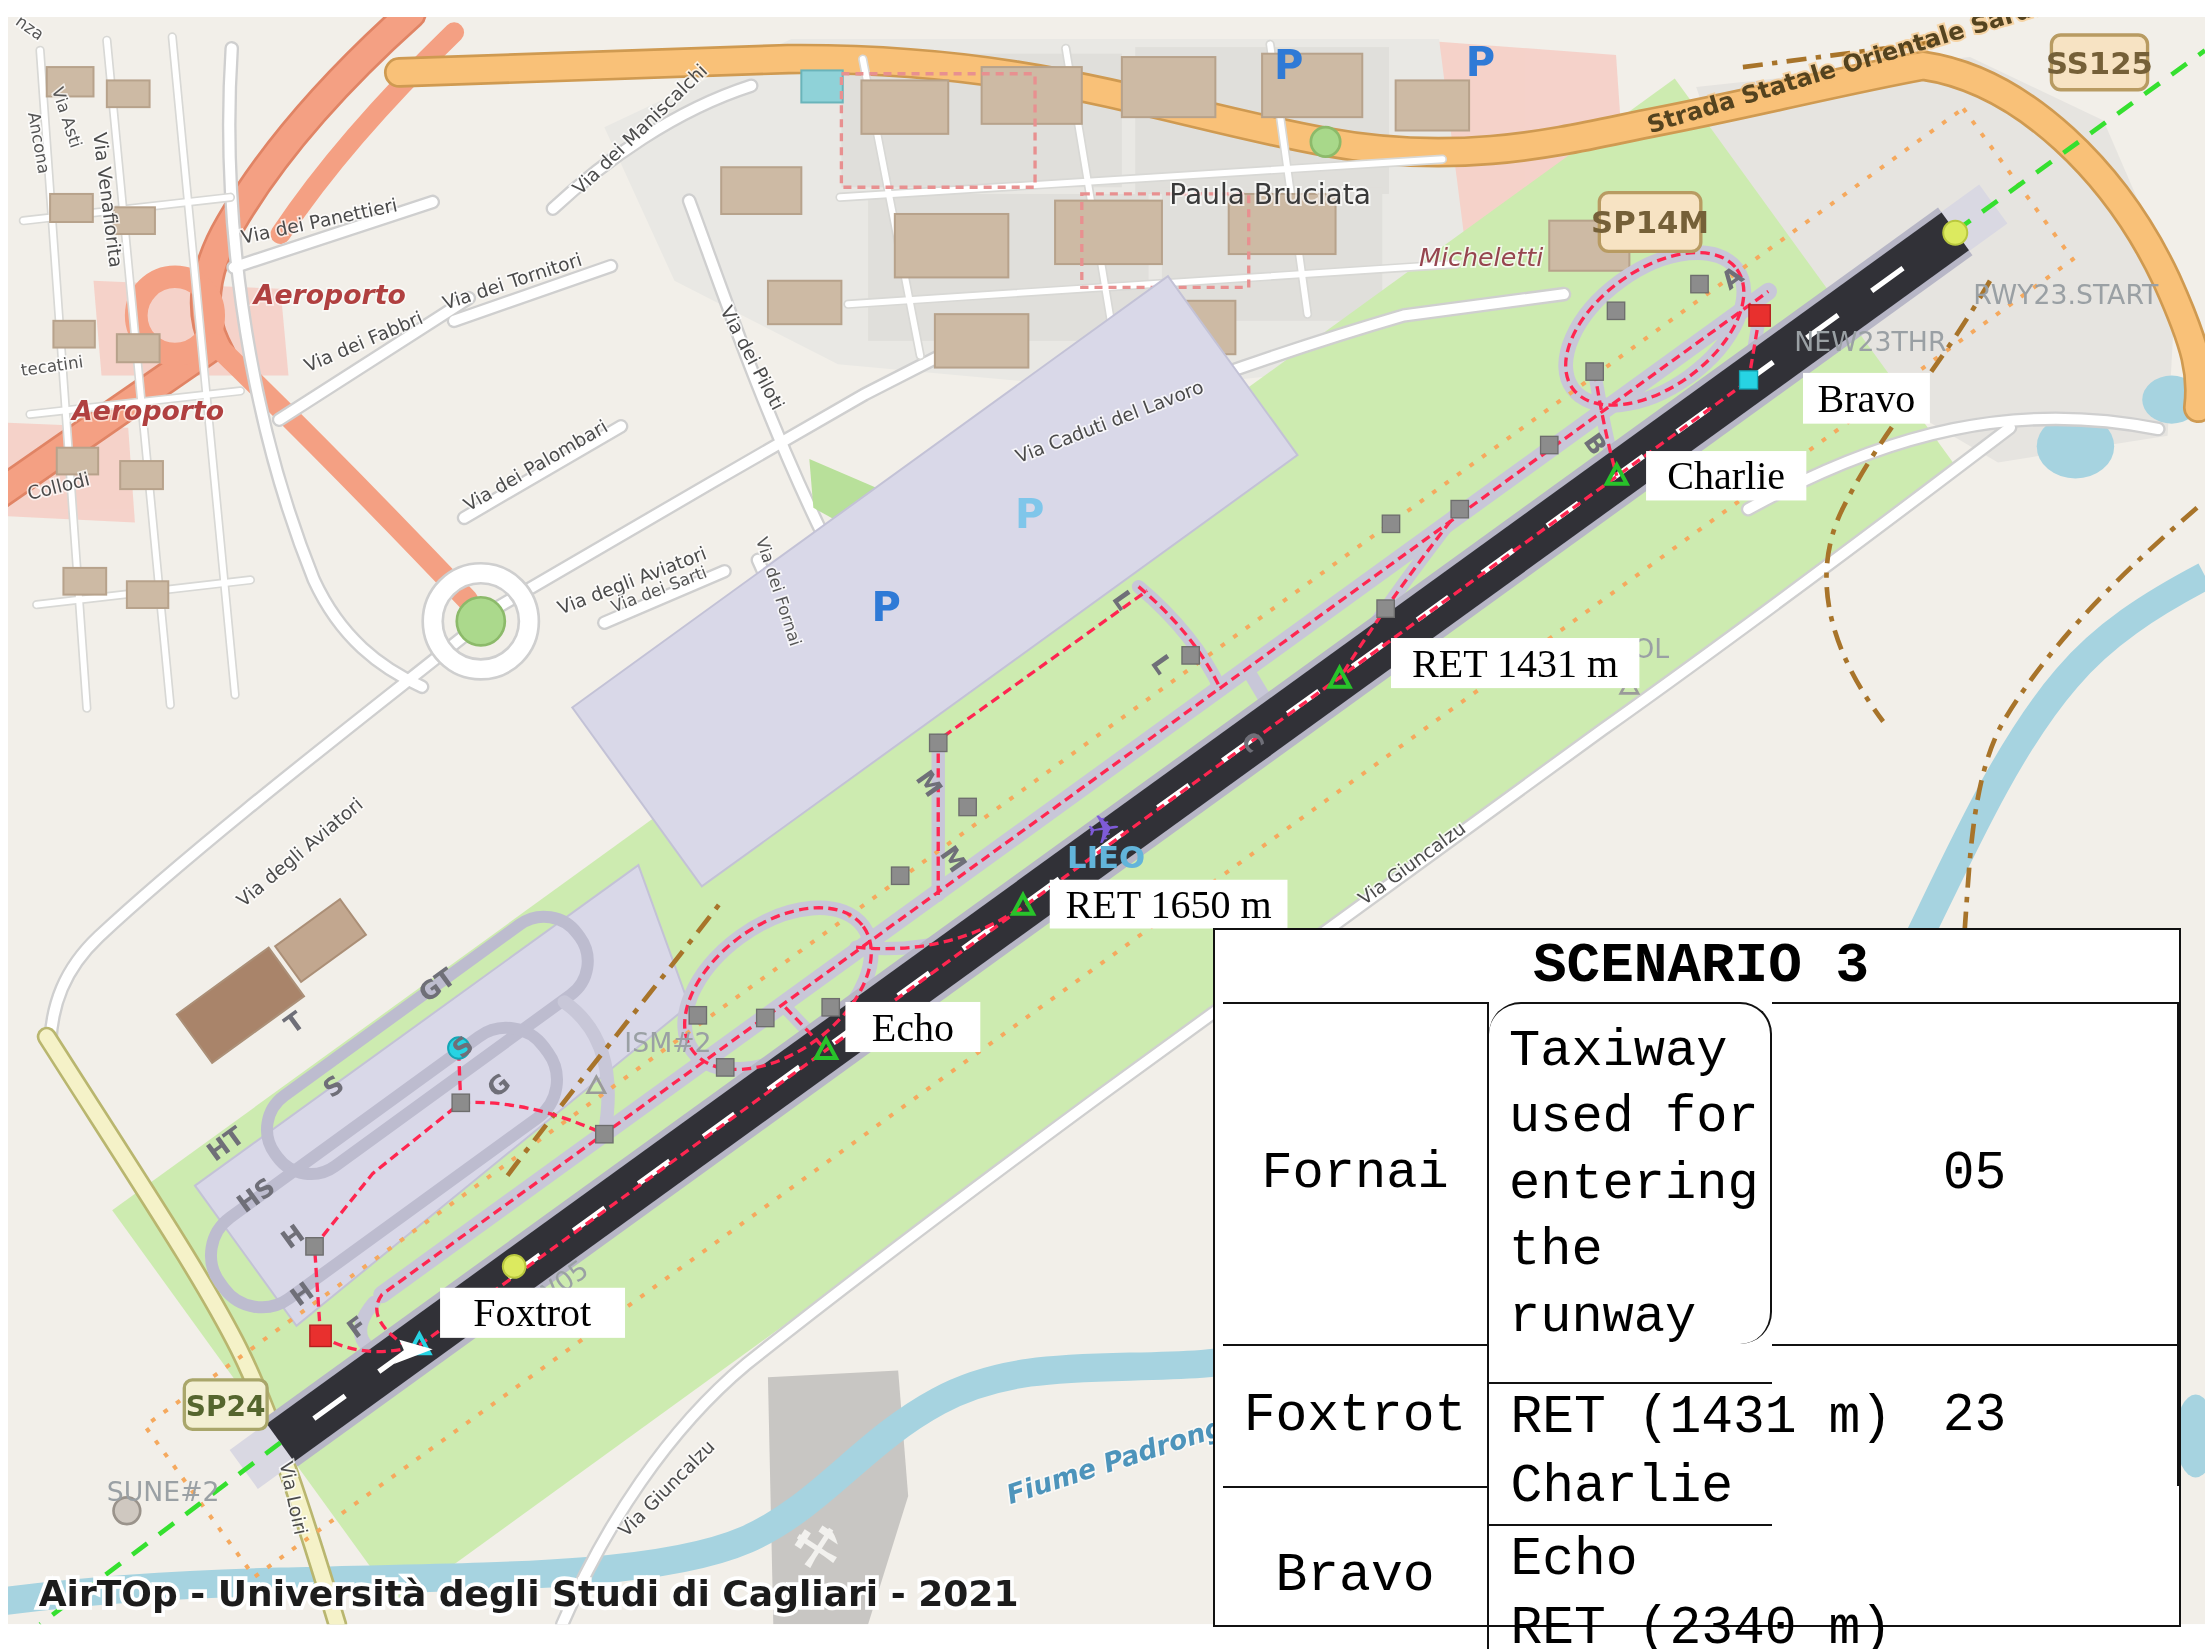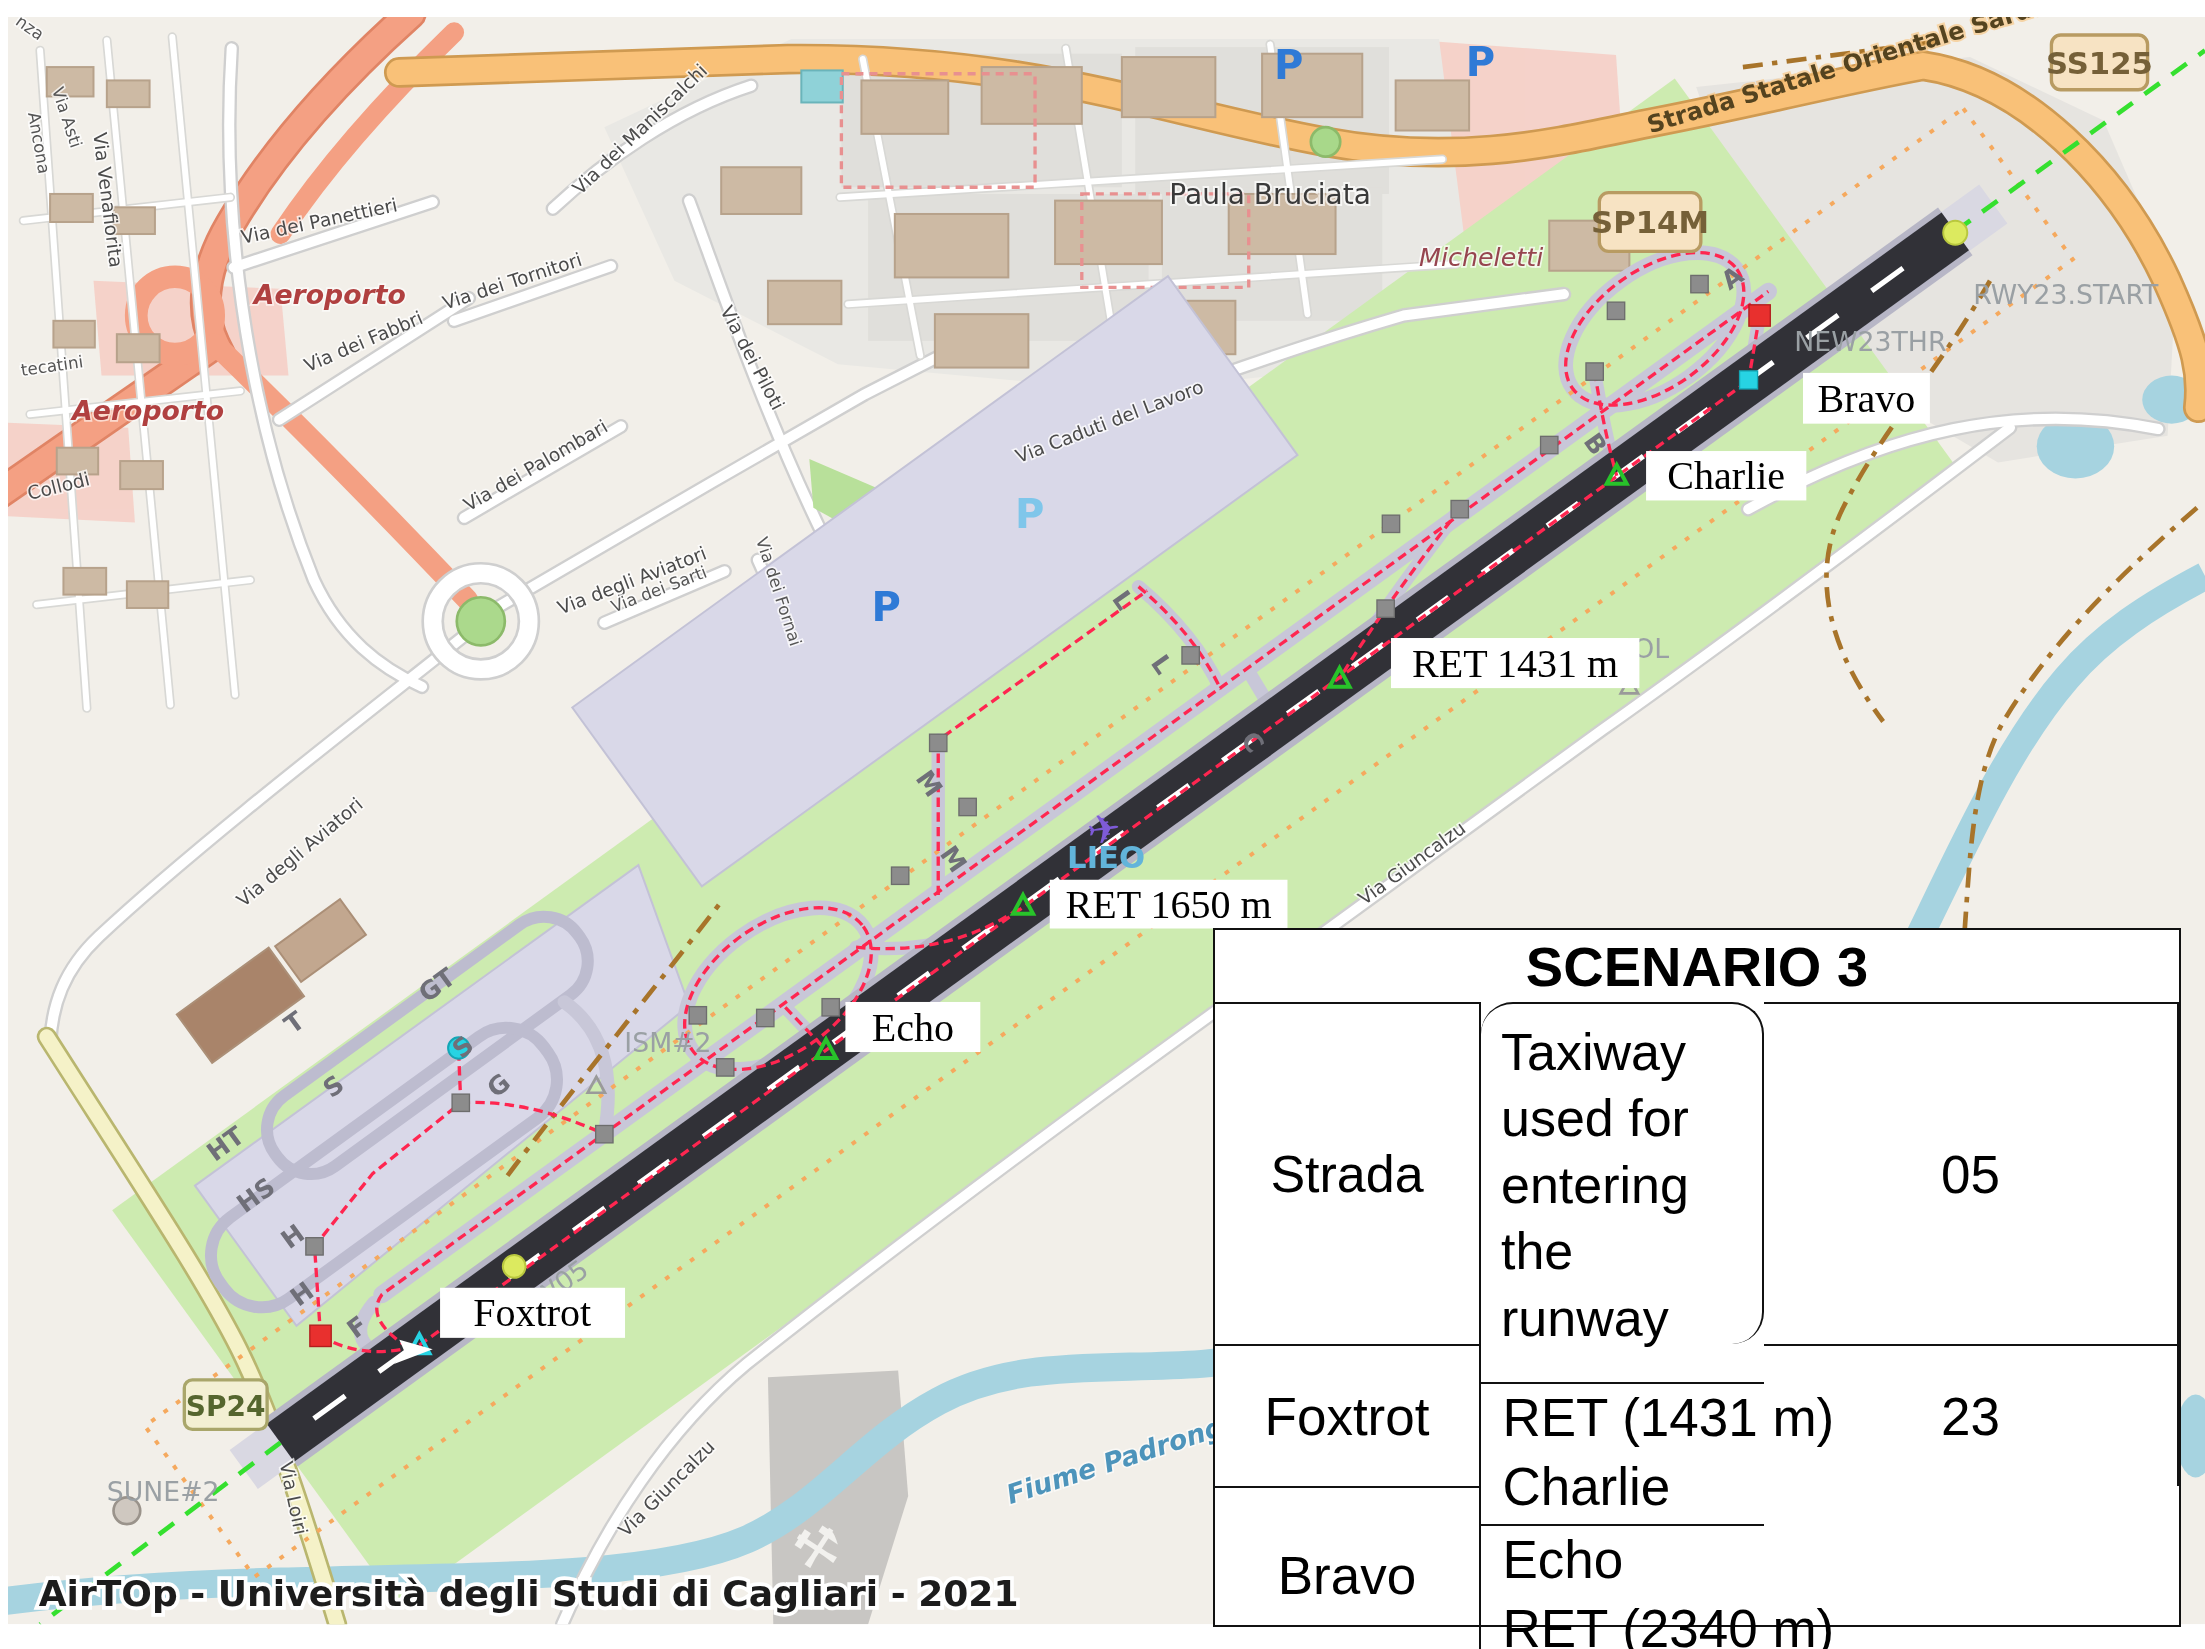--- a/index.html
+++ b/index.html
@@ -19,22 +19,22 @@
   .twl{font:bold 38px "DejaVu Sans",sans-serif;fill:#6f6f78;}
   .pkg{font:bold 60px "DejaVu Sans",sans-serif;fill:#2f7ad6;}
   .pkg-light{fill:#7fc6ea;}
   .badge-t{font:bold 46px "DejaVu Sans",sans-serif;fill:#756038;text-anchor:middle;}
   .badge-g{font:bold 42px "DejaVu Sans",sans-serif;fill:#55662e;text-anchor:middle;}
   .callout-t{font:60px "Liberation Serif",serif;fill:#000;text-anchor:middle;}
   .wm{font:bold 54px "DejaVu Sans",sans-serif;fill:#1c1c1c;paint-order:stroke;stroke:#ffffff;stroke-width:11px;}
   
   .scenario-table{position:absolute;left:1213px;top:928px;width:968px;height:699px;
     background:#ffffff;border:2.7px solid #111;box-sizing:border-box;color:#000;
-    font-family:Liberation Sans, sans-serif;display:grid;
-    grid-template-columns:266px 283px 1fr;grid-template-rows:72px 342px 142px 1fr;}
+    font-family:Liberation Mono, monospace;display:grid;
+    grid-template-columns:266px 283px 1fr;grid-template-rows:72px 342px 142px 1fr;padding-left:8px;}
   .tc{border-right:2px solid #111;border-top:2px solid #111;display:flex;box-sizing:border-box;}
   .tc.last-col{border-right:none;}
   .tc.first-row{border-top:none;}
   .t-title{grid-column:1/4;align-items:center;justify-content:center;
     font-weight:bold;font-size:56px;}
   .t-head{font-size:52px;line-height:1.28;}
   .t-head.c1{align-items:center;justify-content:center;}
   .t-head.c2{padding:14.7px 6.7px 0 20px;border-radius:32px;}
   .t-head.c3{padding:59px 6.7px 0 25px;}
   .t-cell{font-size:53px;align-items:center;justify-content:center;}
@@ -416,21 +416,21 @@
       <rect x="659" y="1928" width="277" height="75" fill="#ffffff"></rect>
       <text class="callout-t" x="797" y="1986">Foxtrot</text>
     </g>
 
     <text class="wm" x="58" y="2405">AirTOp - Università degli Studi di Cagliari - 2021</text>
   </g>
 </svg>
 
 <div class="scenario-table">
   <div class="tc t-title first-row last-col">SCENARIO 3</div>
-  <div class="tc t-head c1">Strada</div>
+  <div class="tc t-head c1">Fornai</div>
   <div class="tc t-head c2">Taxiway used for entering the runway</div>
 
   <div class="tc t-cell">05</div>
   <div class="tc t-cell">Foxtrot</div>
   <div class="tc t-cell left last-col">
     <div>RET (1431 m)</div>
     <div>Charlie</div>
   </div>
 
   <div class="tc t-cell">23</div>

